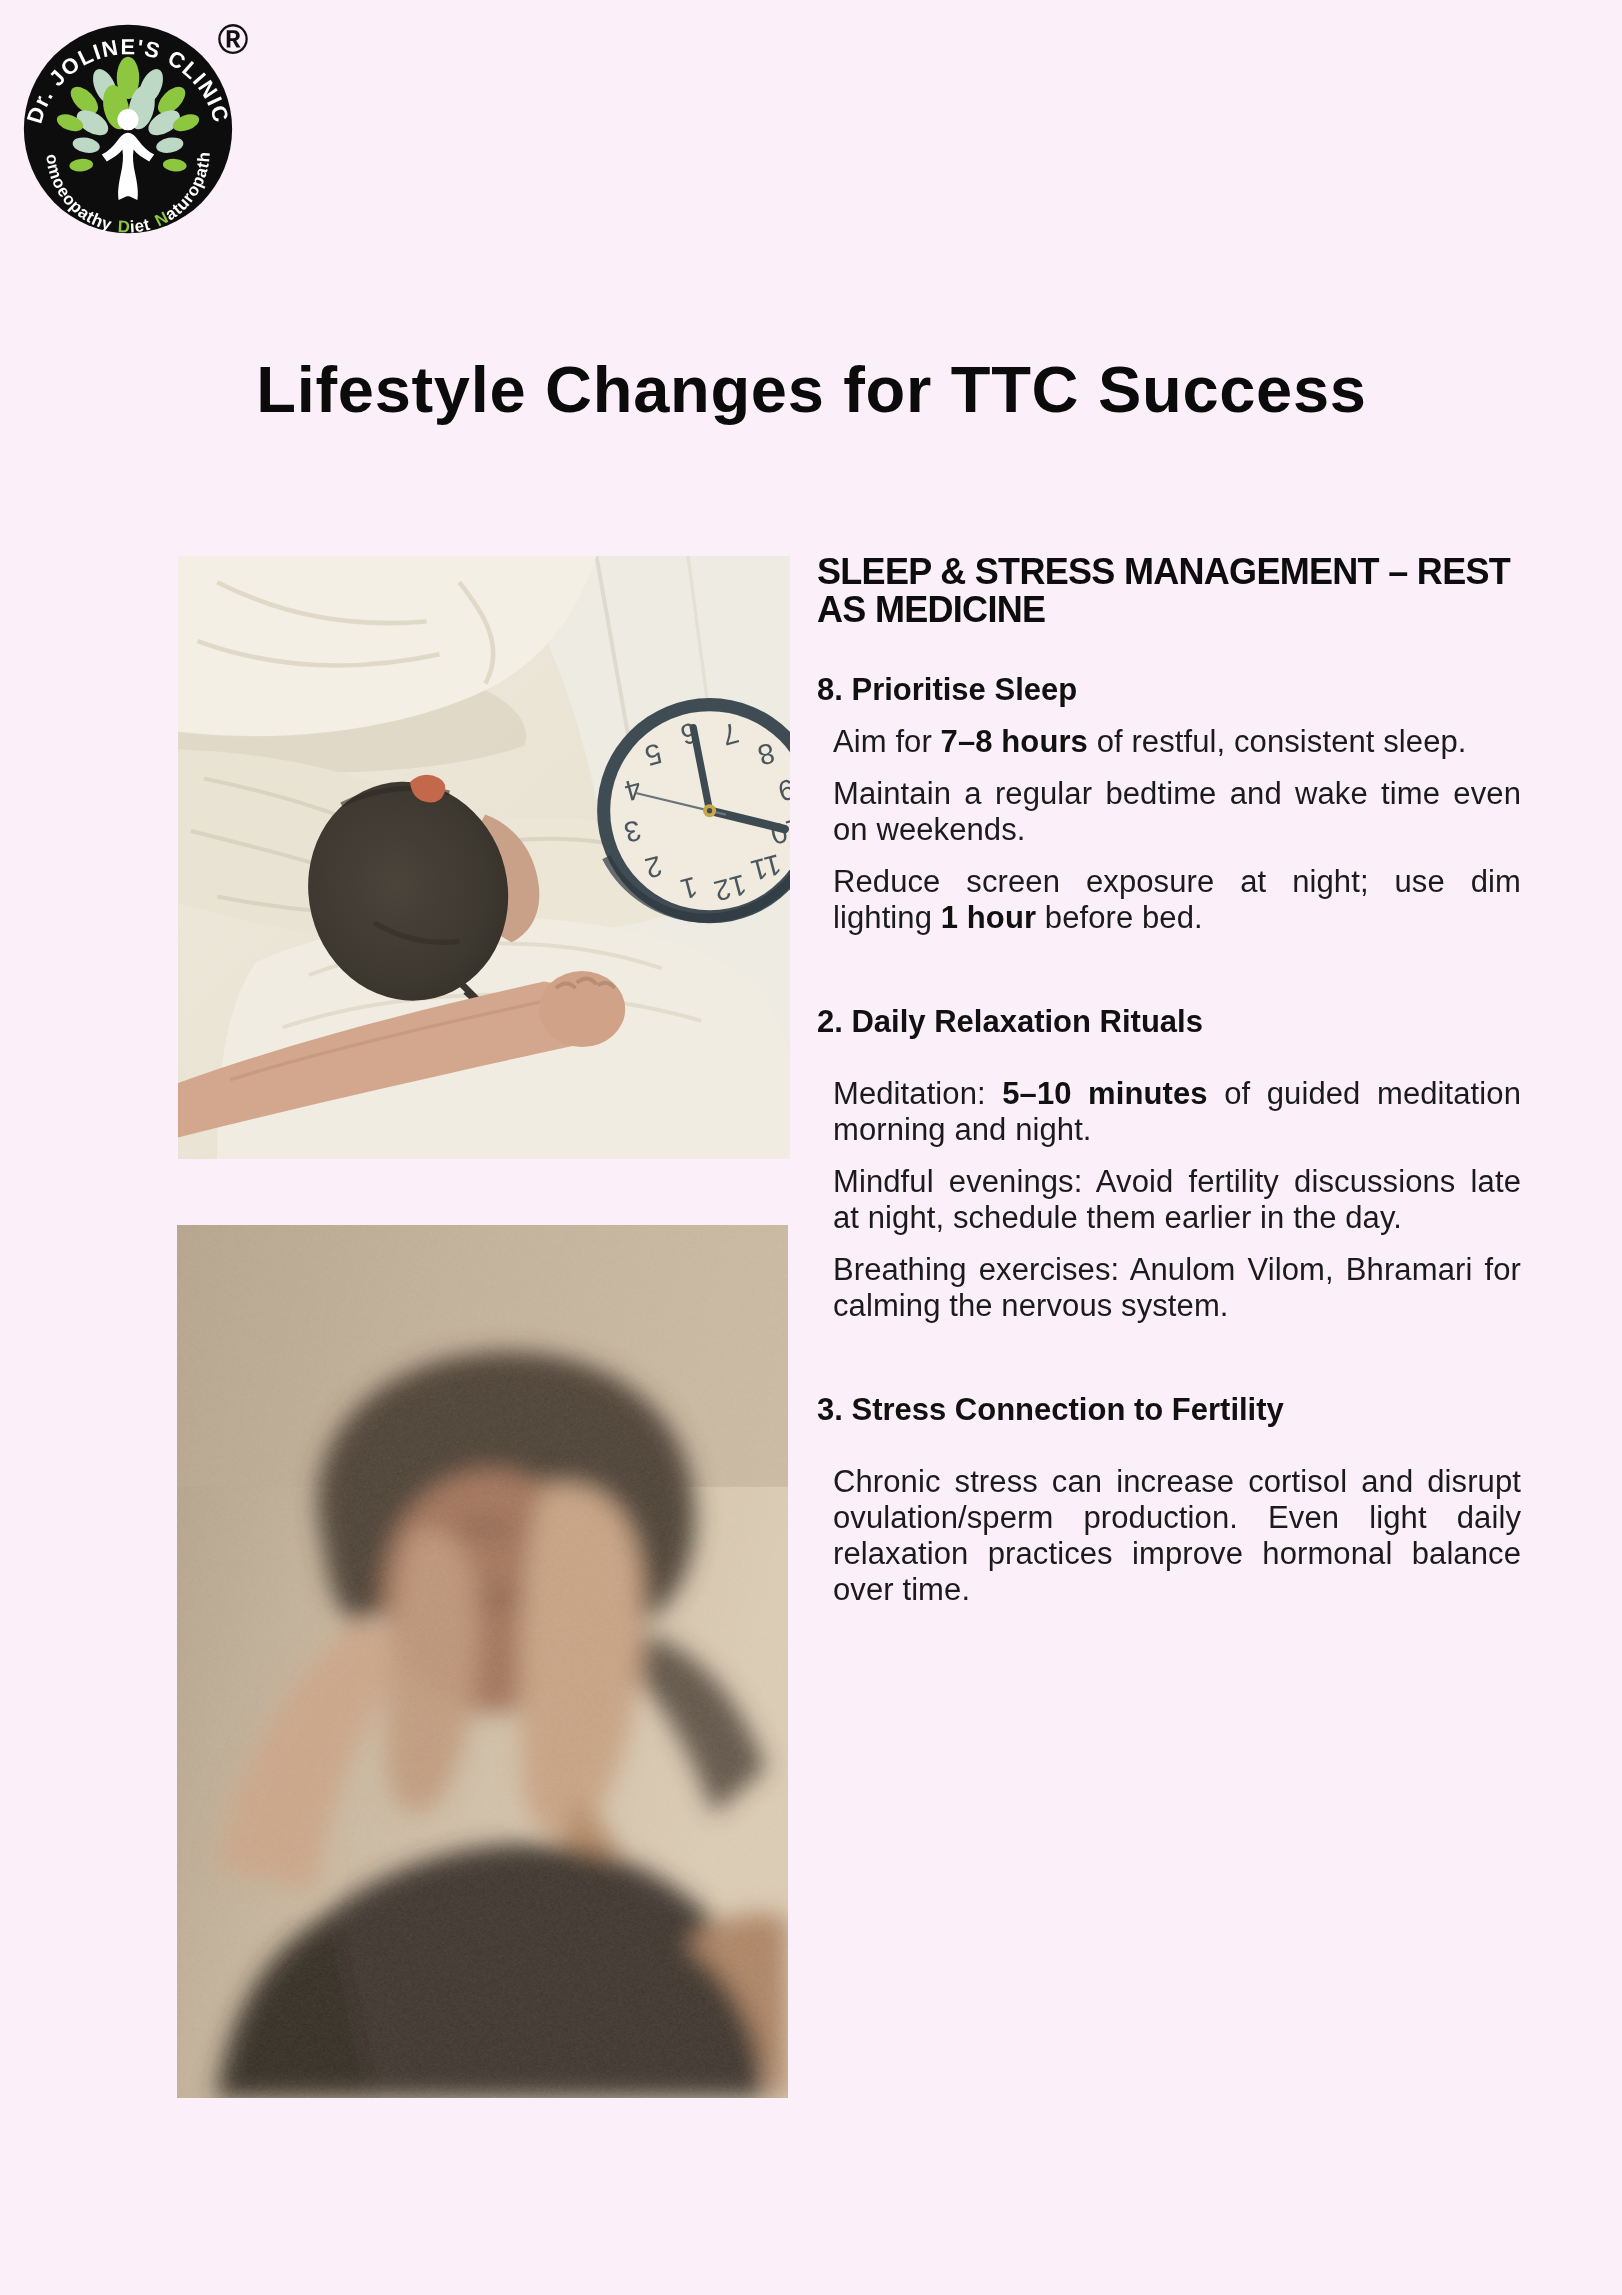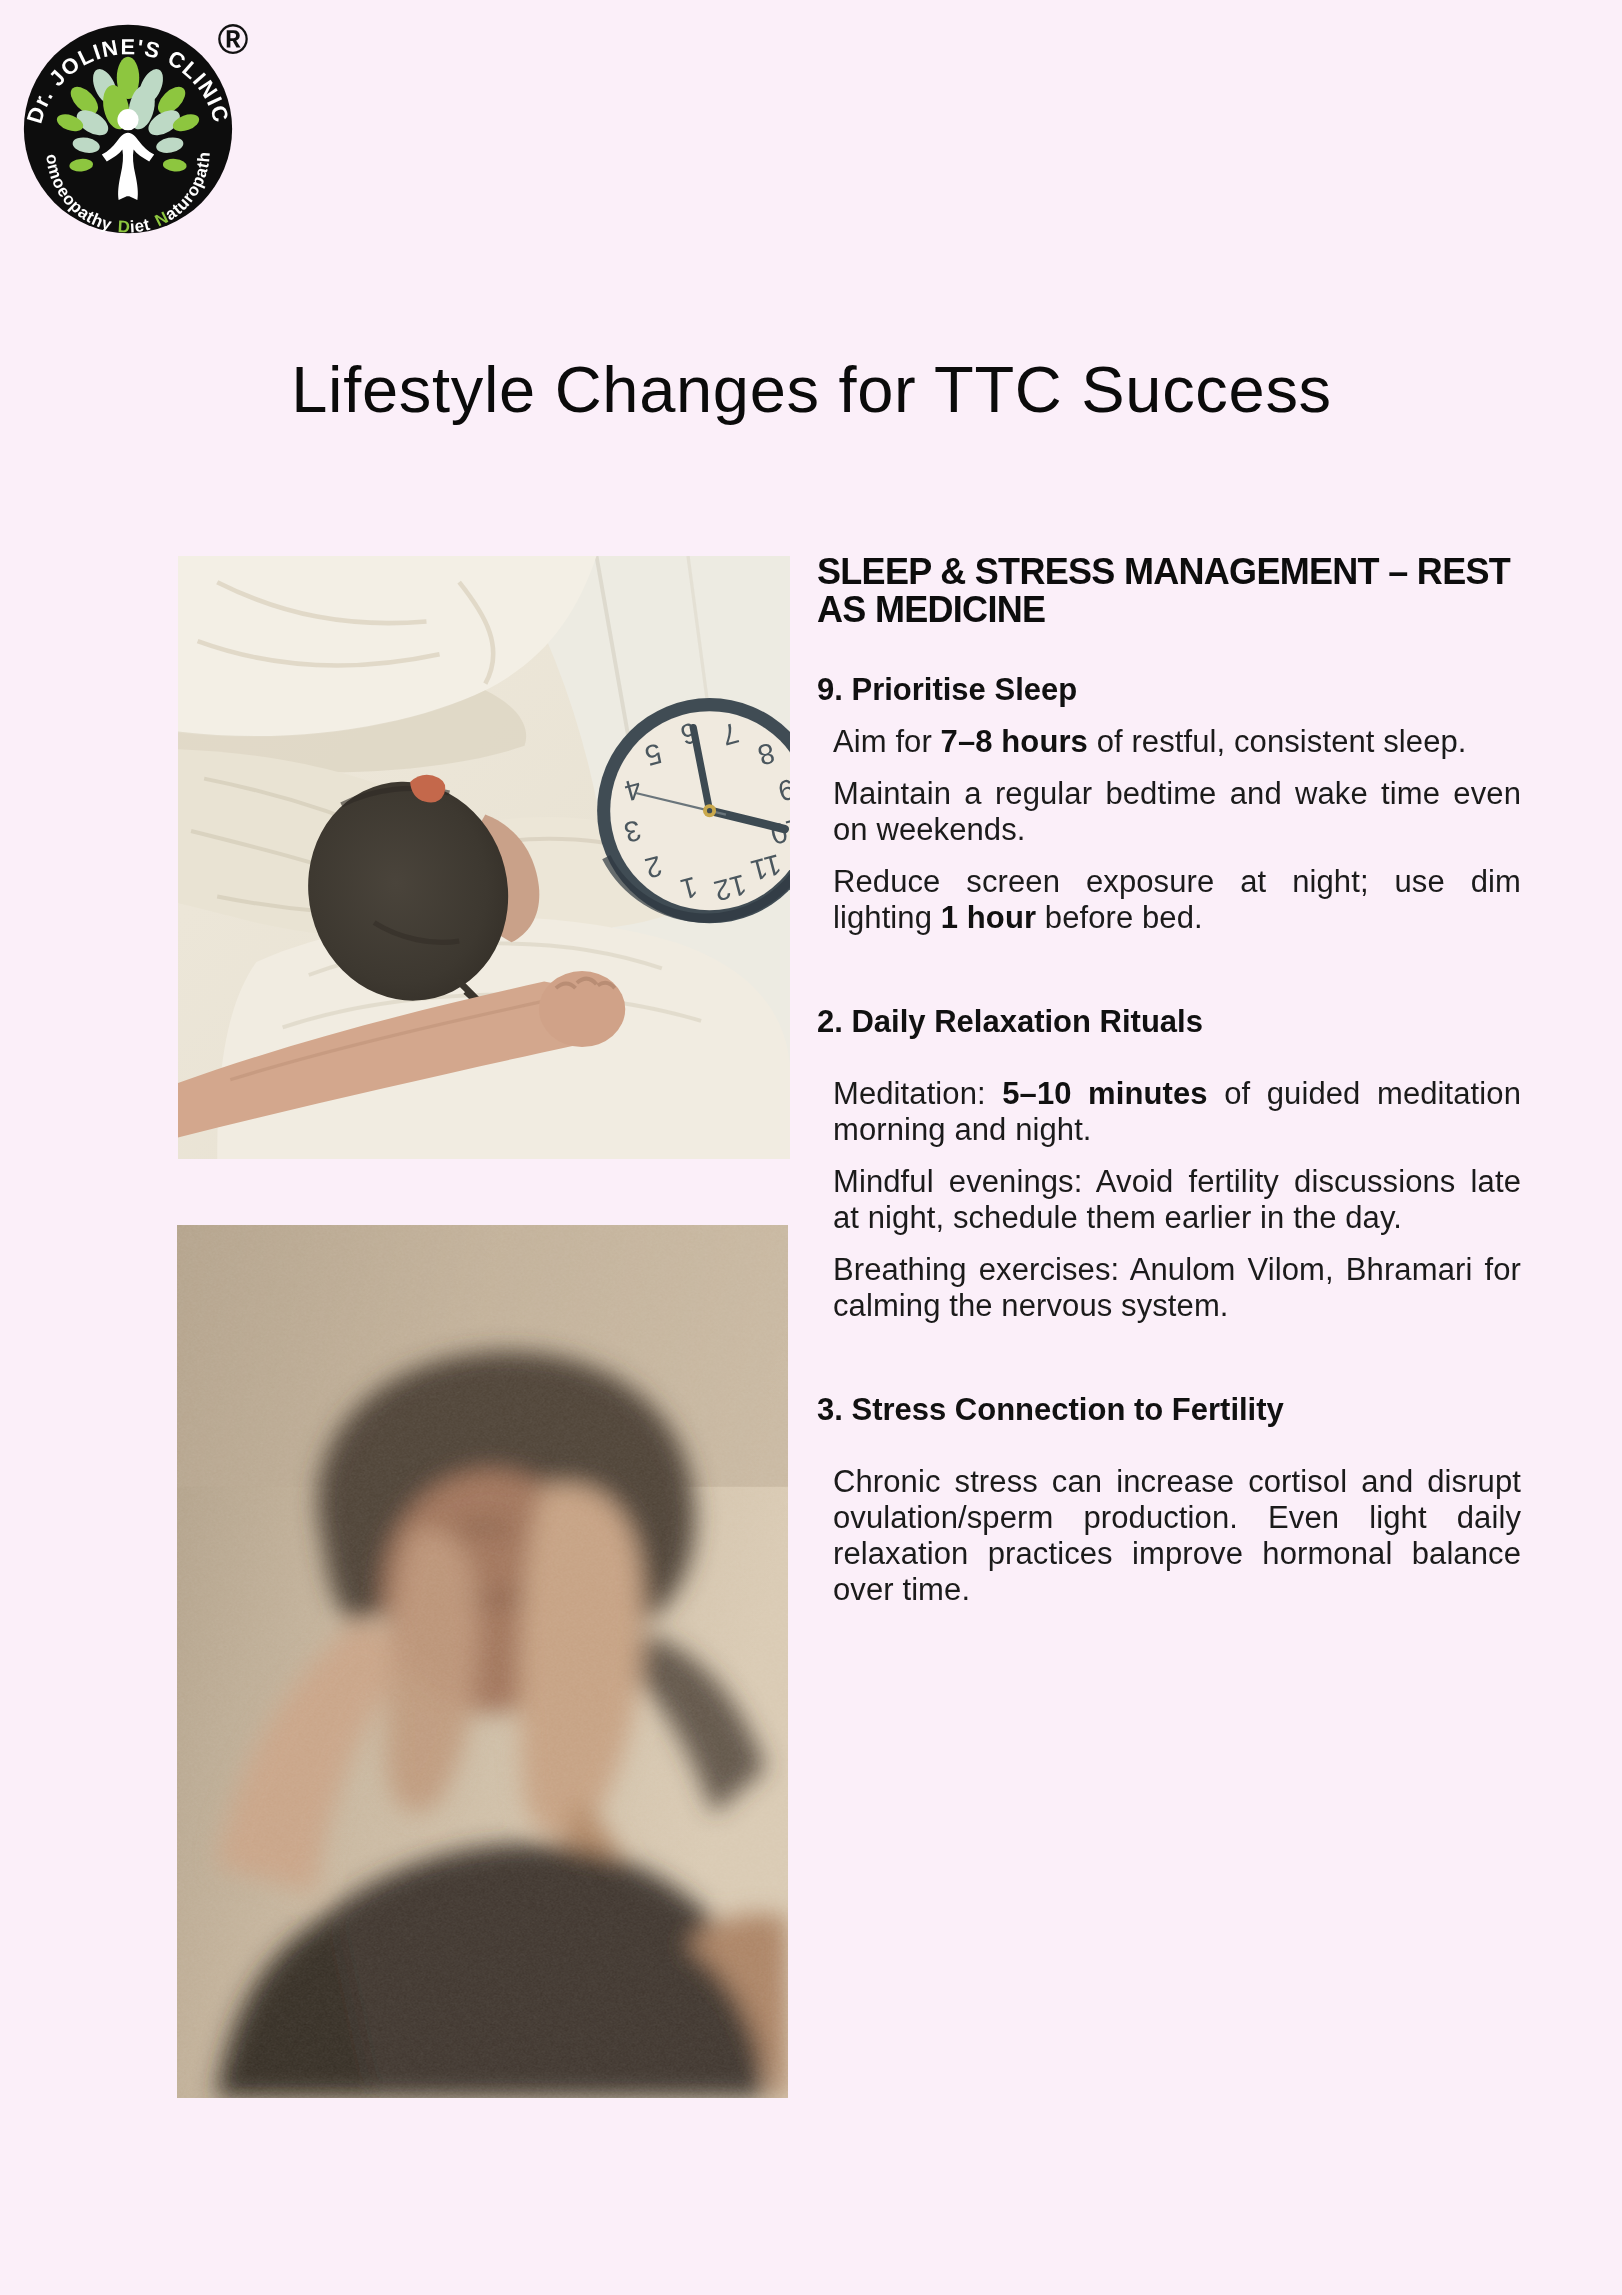--- a/index.html
+++ b/index.html
@@ -6,21 +6,21 @@
   body{font-family:"Liberation Sans", sans-serif; background:#fbeff9;}
   .page{position:relative; width:1623px; height:2295px; background:#fbeff9; overflow:hidden;}
 
   
   .logo-wrap{position:absolute; left:21.6px; top:14.4px; width:262px; height:242px;}
   .logo-svg{position:absolute; left:0; top:6.5px; width:212px; height:216px;}
   .reg-mark{position:absolute; left:196px; top:1.3px; font-size:42px; font-weight:700; color:#111;}
 
   
   .page-title{position:absolute; left:0; right:0; top:352px; margin:0; text-align:center;
-    font-size:65px; font-weight:400; letter-spacing:0.7px; color:#0b0b0b;}
+    font-size:65px; font-weight:700; letter-spacing:0.7px; color:#0b0b0b;}
 
   
   .photo{position:absolute; overflow:hidden;}
   .photo svg{display:block; width:100%; height:100%;}
   .photo-sleep{left:138px; top:545px; width:612px; height:603px;}
   .photo-stress{left:137px; top:1214px; width:611px; height:873px;}
 
   
   .article{position:absolute; left:817px; top:553px; width:720px; color:#161616;}
   .article h2{margin:0 0 43px 0; font-size:36px; line-height:1.06; font-weight:800; letter-spacing:-0.7px; color:#0d0d0d;}
@@ -211,21 +211,21 @@
         <path d="M780,1100 C840,1140 890,1220 910,1334 L934,1334 L934,1060 C880,1040 820,1060 780,1100 Z" fill="#a97f5f"></path>
       </g>
       <rect width="934" height="1334" filter="url(#grain)" fill="transparent"></rect>
     </svg>
   </figure>
 
   <div class="article">
     <h2>SLEEP &amp; STRESS MANAGEMENT – REST AS MEDICINE</h2>
 
     <div class="section">
-      <h3>9. Prioritise Sleep</h3>
+      <h3>8. Prioritise Sleep</h3>
       <div>
           <p class="para"><span>Aim for </span><b>7–8 hours</b><span> of restful, consistent sleep.</span></p>
           <p class="para"><span>Maintain a regular bedtime and wake time even on weekends.</span></p>
           <p class="para"><span>Reduce screen exposure at night; use dim lighting </span><b>1 hour</b><span> before bed.</span></p>
         </div>
     </div>
 
     <div class="section lead-gap">
       <h3>2. Daily Relaxation Rituals</h3>
       <div>

